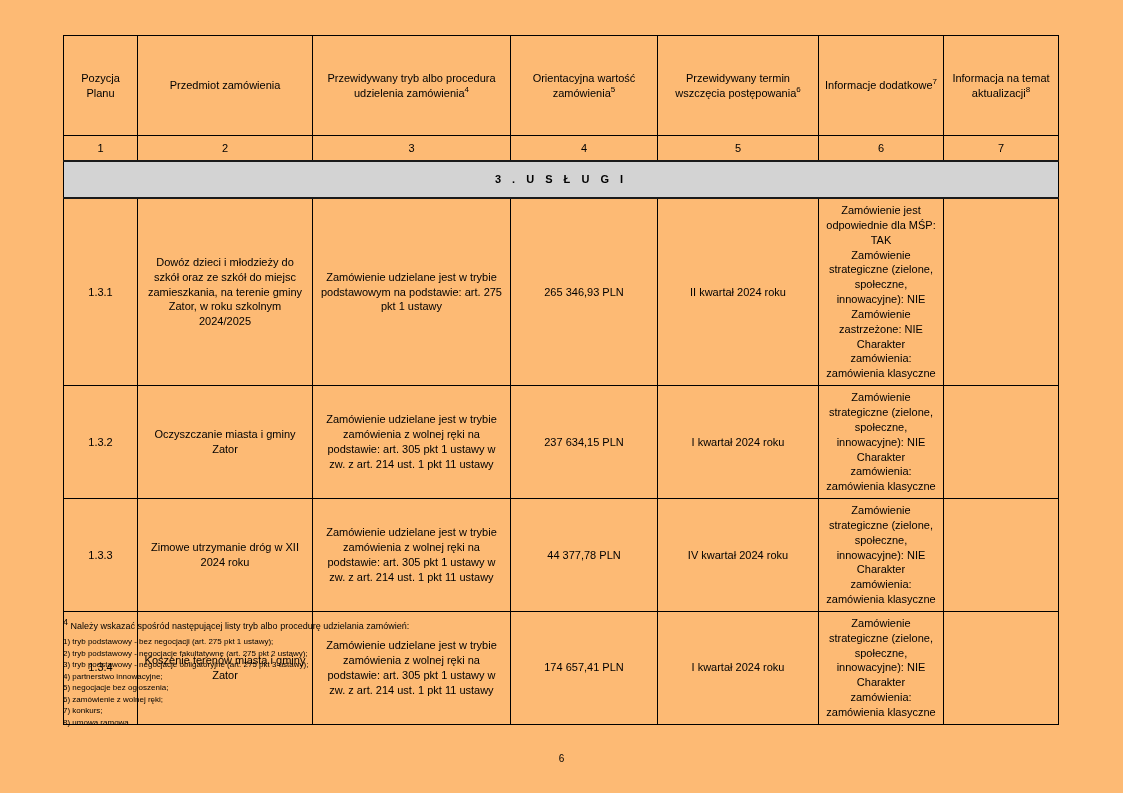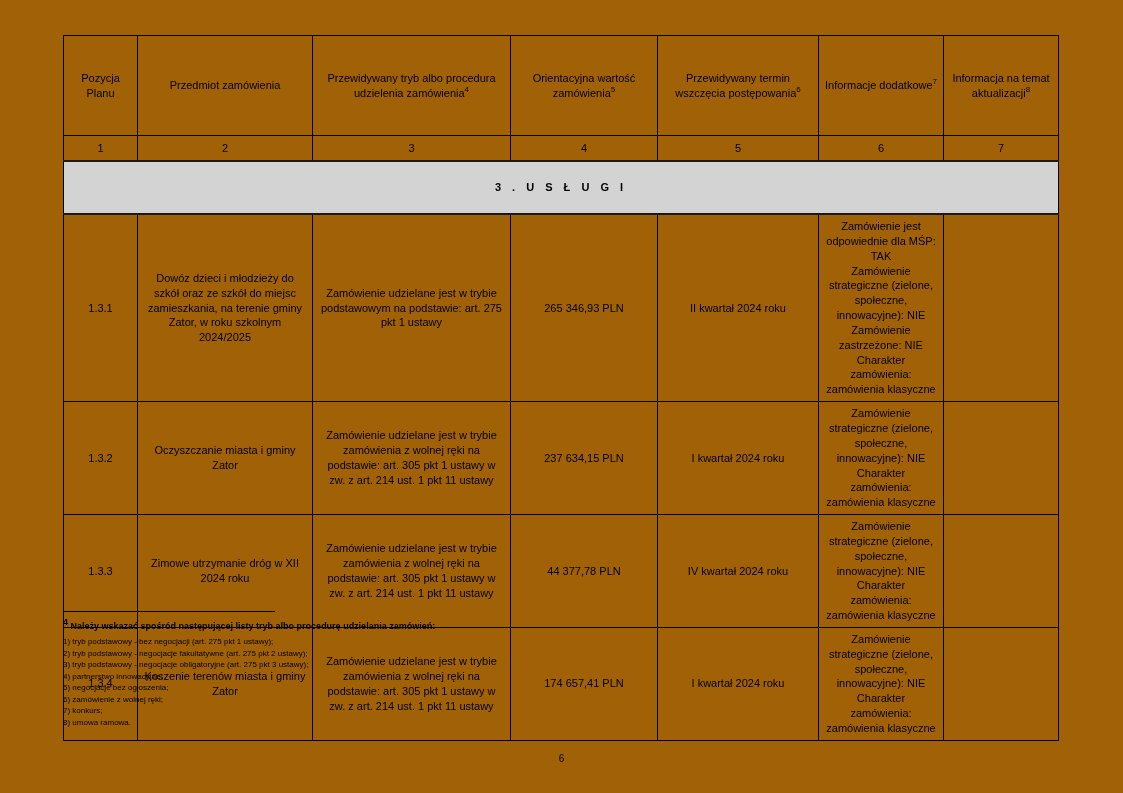--- a/index.html
+++ b/index.html
@@ -6,21 +6,21 @@
     margin: 0;
     padding: 0;
     background: #ffffff;
     font-family: "Liberation Sans", sans-serif;
     color: #000;
   }
   .page {
     position: relative;
     width: 1123px;
     height: 793px;
-    background: #a16207;
+    background: #fdba74;
     overflow: hidden;
   }
   table.doc-table {
     position: absolute;
     left: 63px;
     top: 35px;
     width: 995px;
     border-collapse: collapse;
     table-layout: fixed;
     font-size: 11px;
@@ -47,21 +47,21 @@
     padding: 1px 2px;
   }
   .section-row td {
     height: 31px;
     background: #d3d3d3;
     text-align: center;
     font-weight: bold;
     letter-spacing: 4px;
     border-top: 2px solid #1a1a1a;
     border-bottom: 2px solid #1a1a1a;
-    padding: 10px;
+    padding: 2px;
   }
   .data-row td {
     padding: 4px 6px;
     text-align: center;
   }
   .data-row td.info-cell, .data-row td.procedure-cell, .data-row td.subject-cell {
     white-space: pre-line;
   }
   .row-1 td { height: 143px; }
   .row-2 td { height: 74px; }
@@ -77,21 +77,20 @@
     line-height: 1.25;
   }
   .fn-rule {
     width: 212px;
     border-top: 1.5px solid #000;
     margin-bottom: 9px;
   }
   .fn-line {
     font-size: 9px;
     margin-bottom: 5px;
-    font-weight: bold;
   }
   .fn-line sup {
     font-size: 9px;
     line-height: 0;
   }
   .fn-list div {
     margin-bottom: 1.5px;
   }
   .fn-gap { height: 11px; }
   .page-number {

